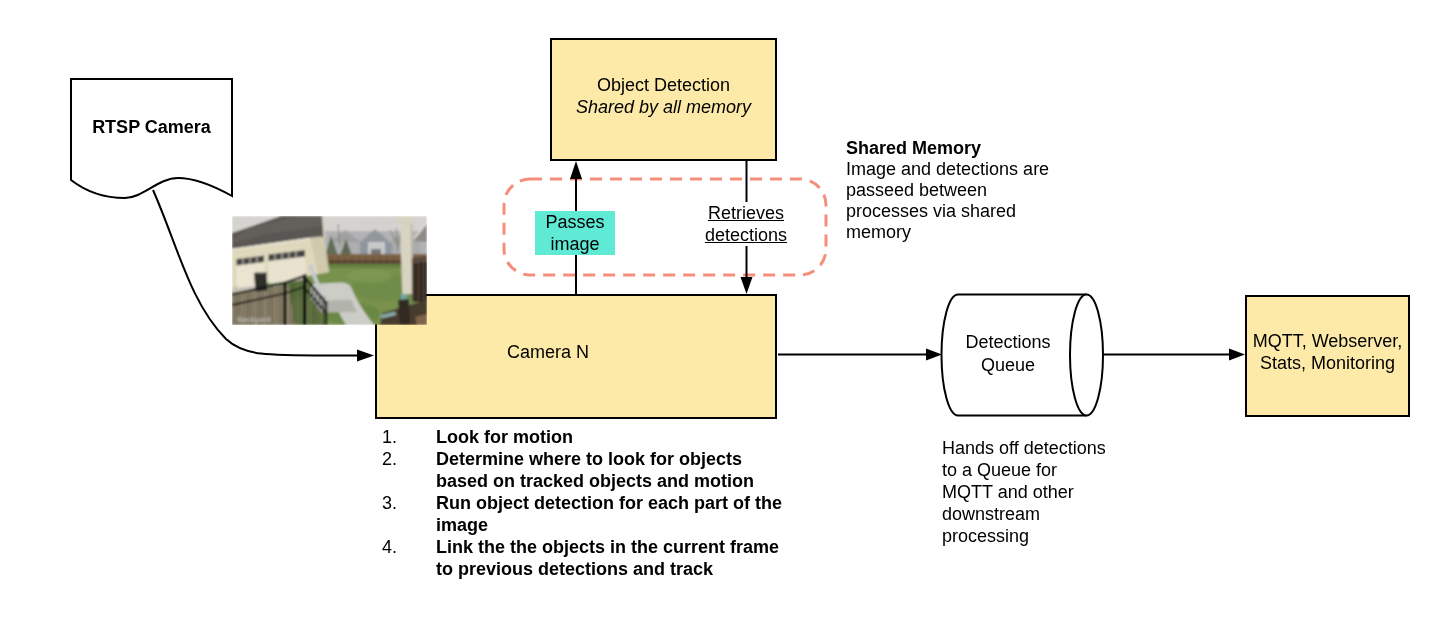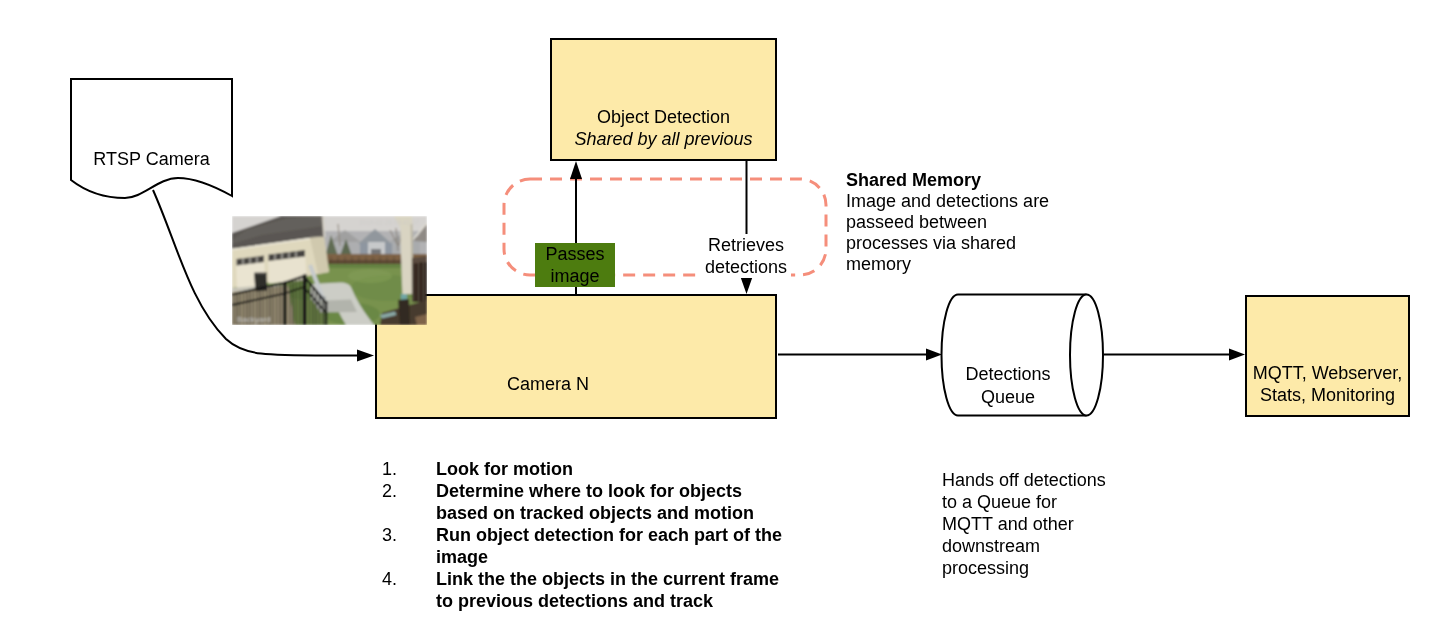--- a/index.html
+++ b/index.html
@@ -1,18 +1,18 @@
 <!DOCTYPE html>
 <html><head>
 <meta charset="utf-8">
 <style>
   html,body{margin:0;padding:0;background:#fff;}
   #c{position:relative;width:1448px;height:625px;overflow:hidden;background:#fff;
      font-family:"Liberation Sans",sans-serif;font-size:18px;line-height:22px;color:#000;}
-  .t{position:absolute;white-space:nowrap;margin-top:32px;}
+  .t{position:absolute;white-space:nowrap;}
   .ctr{text-align:center;}
 </style>
 </head>
 <body>
 <div id="c">
 <svg width="1448" height="625" style="position:absolute;left:0;top:0">
   <defs>
     <clipPath id="ph">
           <rect x="0" y="0" width="195" height="109"></rect>
         </clipPath>
@@ -162,28 +162,28 @@
       <polygon points="166,84 177,83 178,109 168,109" fill="#332A20"></polygon>
       <polygon points="183,101 195,98 195,109 185,109" fill="#7E6448"></polygon>
       <polygon points="148,99 163,95.5 164.5,99 150,102.5" fill="#8AA9A6"></polygon>
 
       <text x="5" y="106" font-family="Liberation Sans, sans-serif" font-size="8" fill="#DCDCDC" opacity="0.85">Backyard</text>
       <text x="127" y="9" font-family="Liberation Sans, sans-serif" font-size="6.5" fill="#C8C8C6" opacity="0.6">2019-02-26 09:41:07</text>
     </g>
   </g>
 </svg>
 
-<div class="t ctr" style="left:71px;top:116px;width:161px;">RTSP Camera</div>
+<div class="t ctr" style="left:71px;top:116px;width:161px;font-weight:bold;">RTSP Camera</div>
 
-<div class="t ctr" style="left:551px;top:74px;width:225px;">Object Detection<br><i>Shared by all previous</i></div>
+<div class="t ctr" style="left:551px;top:74px;width:225px;">Object Detection<br><i>Shared by all memory</i></div>
 
 <div class="t" style="left:846px;top:138px;line-height:21px;"><b>Shared Memory</b><br>Image and detections are<br>passeed between<br>processes via shared<br>memory</div>
 
-<div class="t ctr" style="left:535px;top:211px;width:80px;background:#4d7c0f;">Passes<br>image</div>
-<div class="t ctr" style="left:701px;top:202px;width:90px;background:#fff;">Retrieves<br>detections</div>
+<div class="t ctr" style="left:535px;top:211px;width:80px;background:#5eead4;">Passes<br>image</div>
+<div class="t ctr" style="left:701px;top:202px;width:90px;background:#fff;text-decoration:underline;">Retrieves<br>detections</div>
 
 <div class="t ctr" style="left:376px;top:340.5px;width:344px;">Camera N</div>
 
 <div class="t" style="left:382px;top:426px;">1.<br>2.<br><br>3.<br><br>4.</div>
 <div class="t" style="left:436px;top:426px;font-weight:bold;">Look for motion<br>Determine where to look for objects<br>based on tracked objects and motion<br>Run object detection for each part of the<br>image<br>Link the the objects in the current frame<br>to previous detections and track</div>
 
 
 <div class="t ctr" style="left:943px;top:331px;width:130px;line-height:23px;">Detections<br>Queue</div>
 
 <div class="t" style="left:942px;top:437px;">Hands off detections<br>to a Queue for<br>MQTT and other<br>downstream<br>processing</div>

